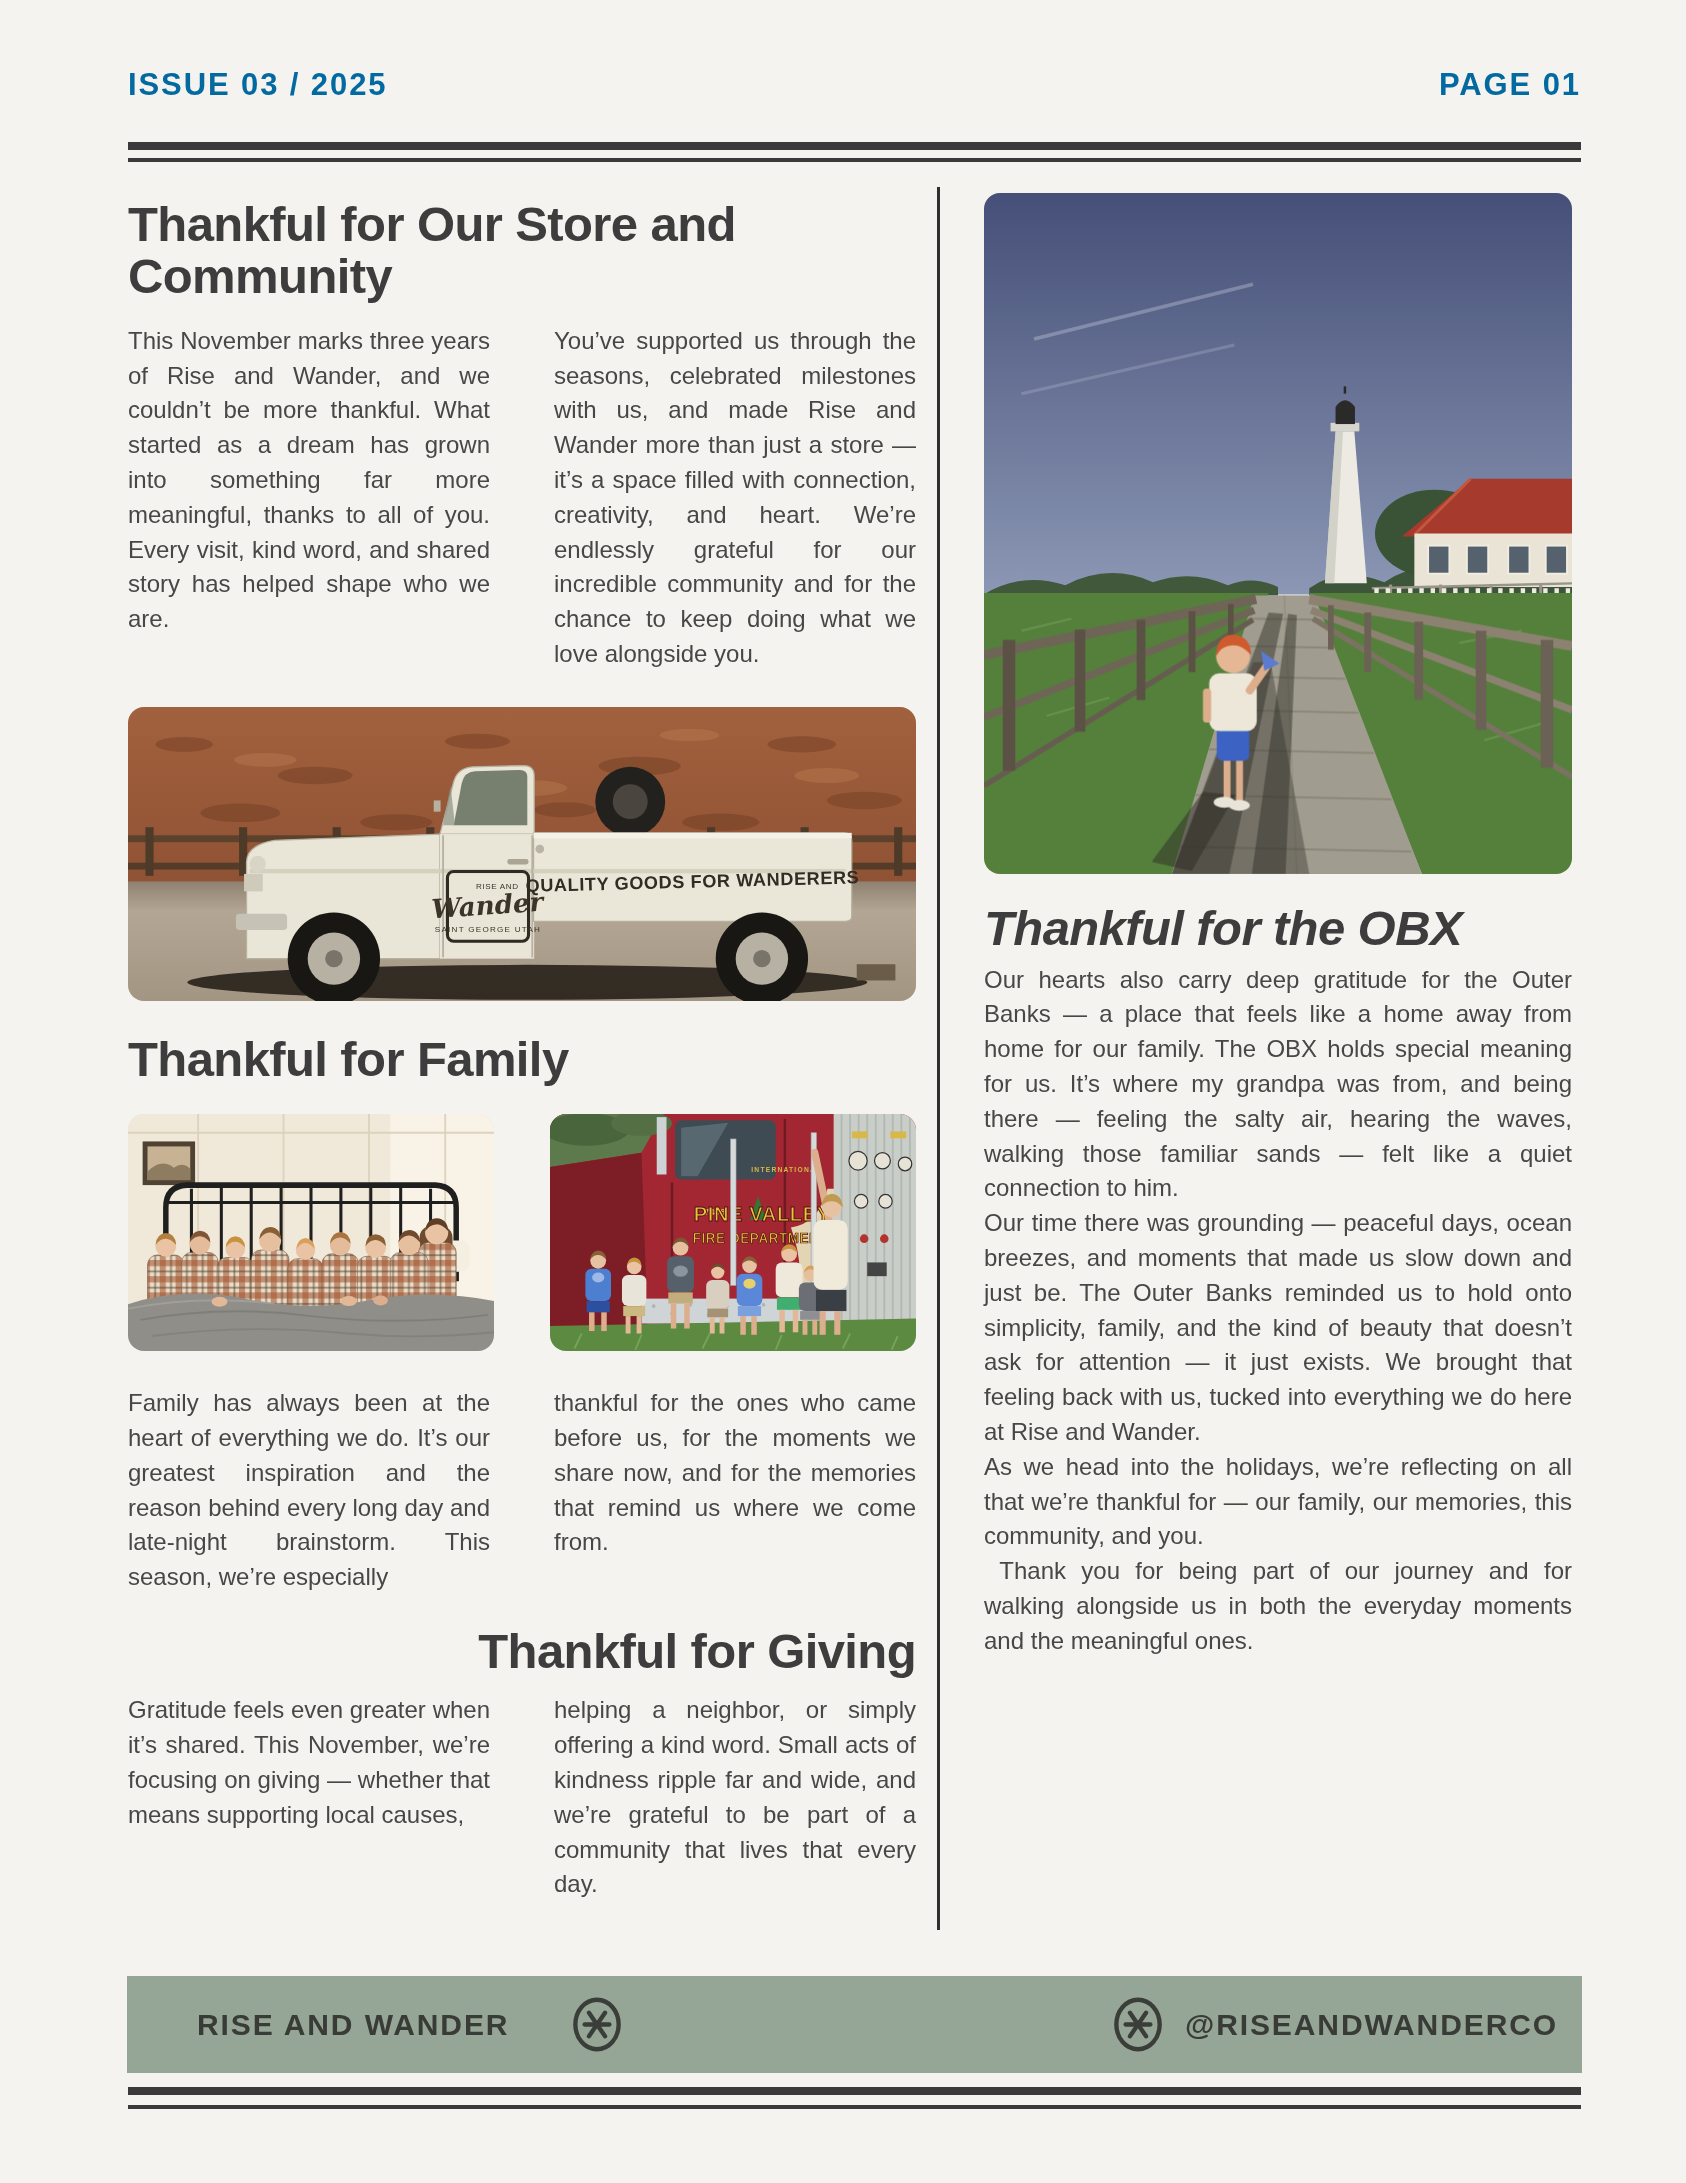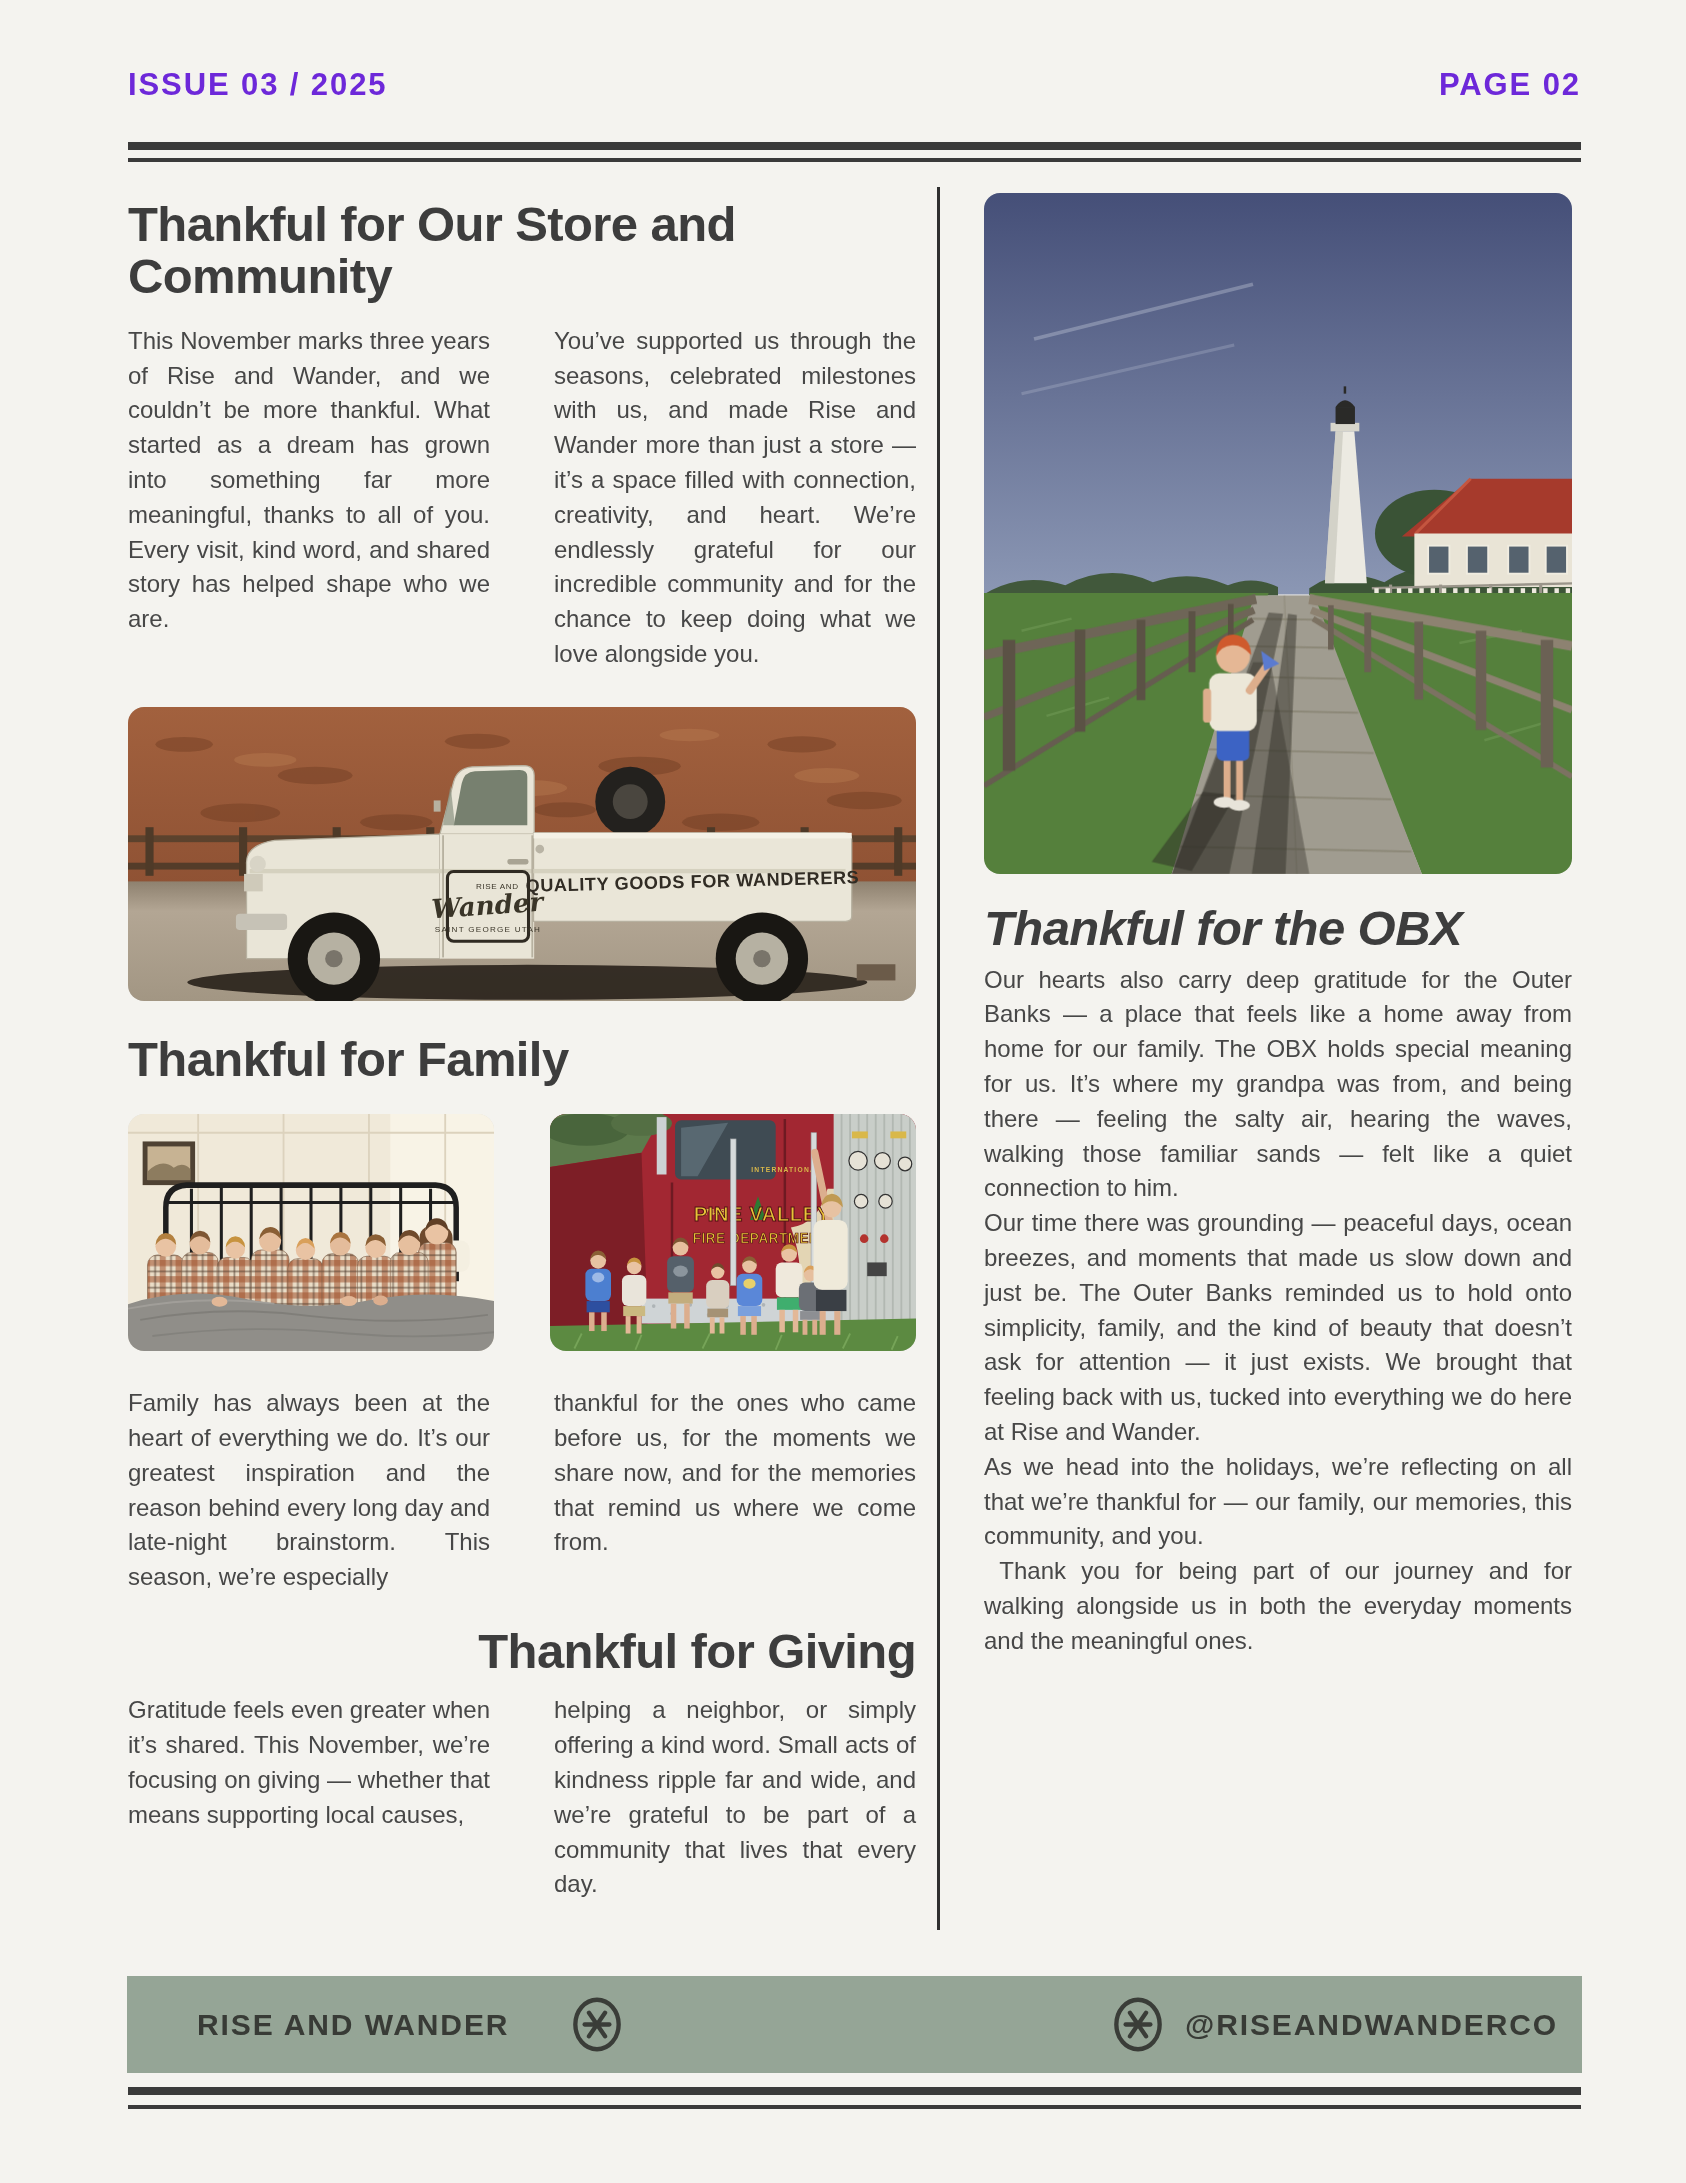--- a/index.html
+++ b/index.html
@@ -2,21 +2,21 @@
 <html style="font-size:10px"><head>
 <meta charset="utf-8">
 <style>
   html,body{margin:0;padding:0;background:#f4f3ef;}
   .page{
     position:relative;width:1687px;height:2183px;background:#f4f3ef;
     font-family:"Liberation Sans","DejaVu Sans",sans-serif;color:#474747;overflow:hidden;
   }
   
   .masthead{position:absolute;left:128px;top:67px;width:1453px;display:flex;justify-content:space-between;align-items:baseline;}
-  .masthead span{font-size:31px;font-weight:700;letter-spacing:1.9px;color:#6d28d9;}
+  .masthead span{font-size:31px;font-weight:700;letter-spacing:1.9px;color:#0369a1;}
   .rule{position:absolute;left:128px;width:1453px;background:#3a3a3a;}
   .rule.thick-top{top:142px;height:8px;}
   .rule.thin-top{top:158px;height:3.7px;}
   .rule.thick-bottom{top:2087px;height:8px;}
   .rule.thin-bottom{top:2105px;height:3.7px;}
   
   .col-left{position:absolute;left:128px;top:198px;width:788px;}
   .divider{position:absolute;left:937px;top:187px;width:2.5px;height:1743px;background:#2f2f2f;}
   .col-right{position:absolute;left:984px;top:187px;width:588px;}
   h2{
@@ -50,21 +50,21 @@
   .footer-bar span{font-size:30px;font-weight:700;letter-spacing:1.9px;color:#383b36;}
   .logo-icon{width:52px;height:57px;}
 </style>
 </head>
 <body>
 
 <div class="page">
 
   <div class="masthead">
     <span>ISSUE 03 / 2025</span>
-    <span>PAGE 02</span>
+    <span>PAGE 01</span>
   </div>
   <div class="rule thick-top"></div>
   <div class="rule thin-top"></div>
 
   <section class="col-left">
     <h2 class="first">Thankful for Our Store and Community</h2>
     <div class="twocol">
       <p>This November marks three years of Rise and Wander, and we couldn’t be more thankful. What started as a dream has grown into something far more meaningful, thanks to all of you. Every visit, kind word, and shared story has helped shape who we are.</p>
       <p>You’ve supported us through the seasons, celebrated milestones with us, and made Rise and Wander more than just a store — it’s a space filled with connection, creativity, and heart. We’re endlessly grateful for our incredible community and for the chance to keep doing what we love alongside you.</p>
     </div>

